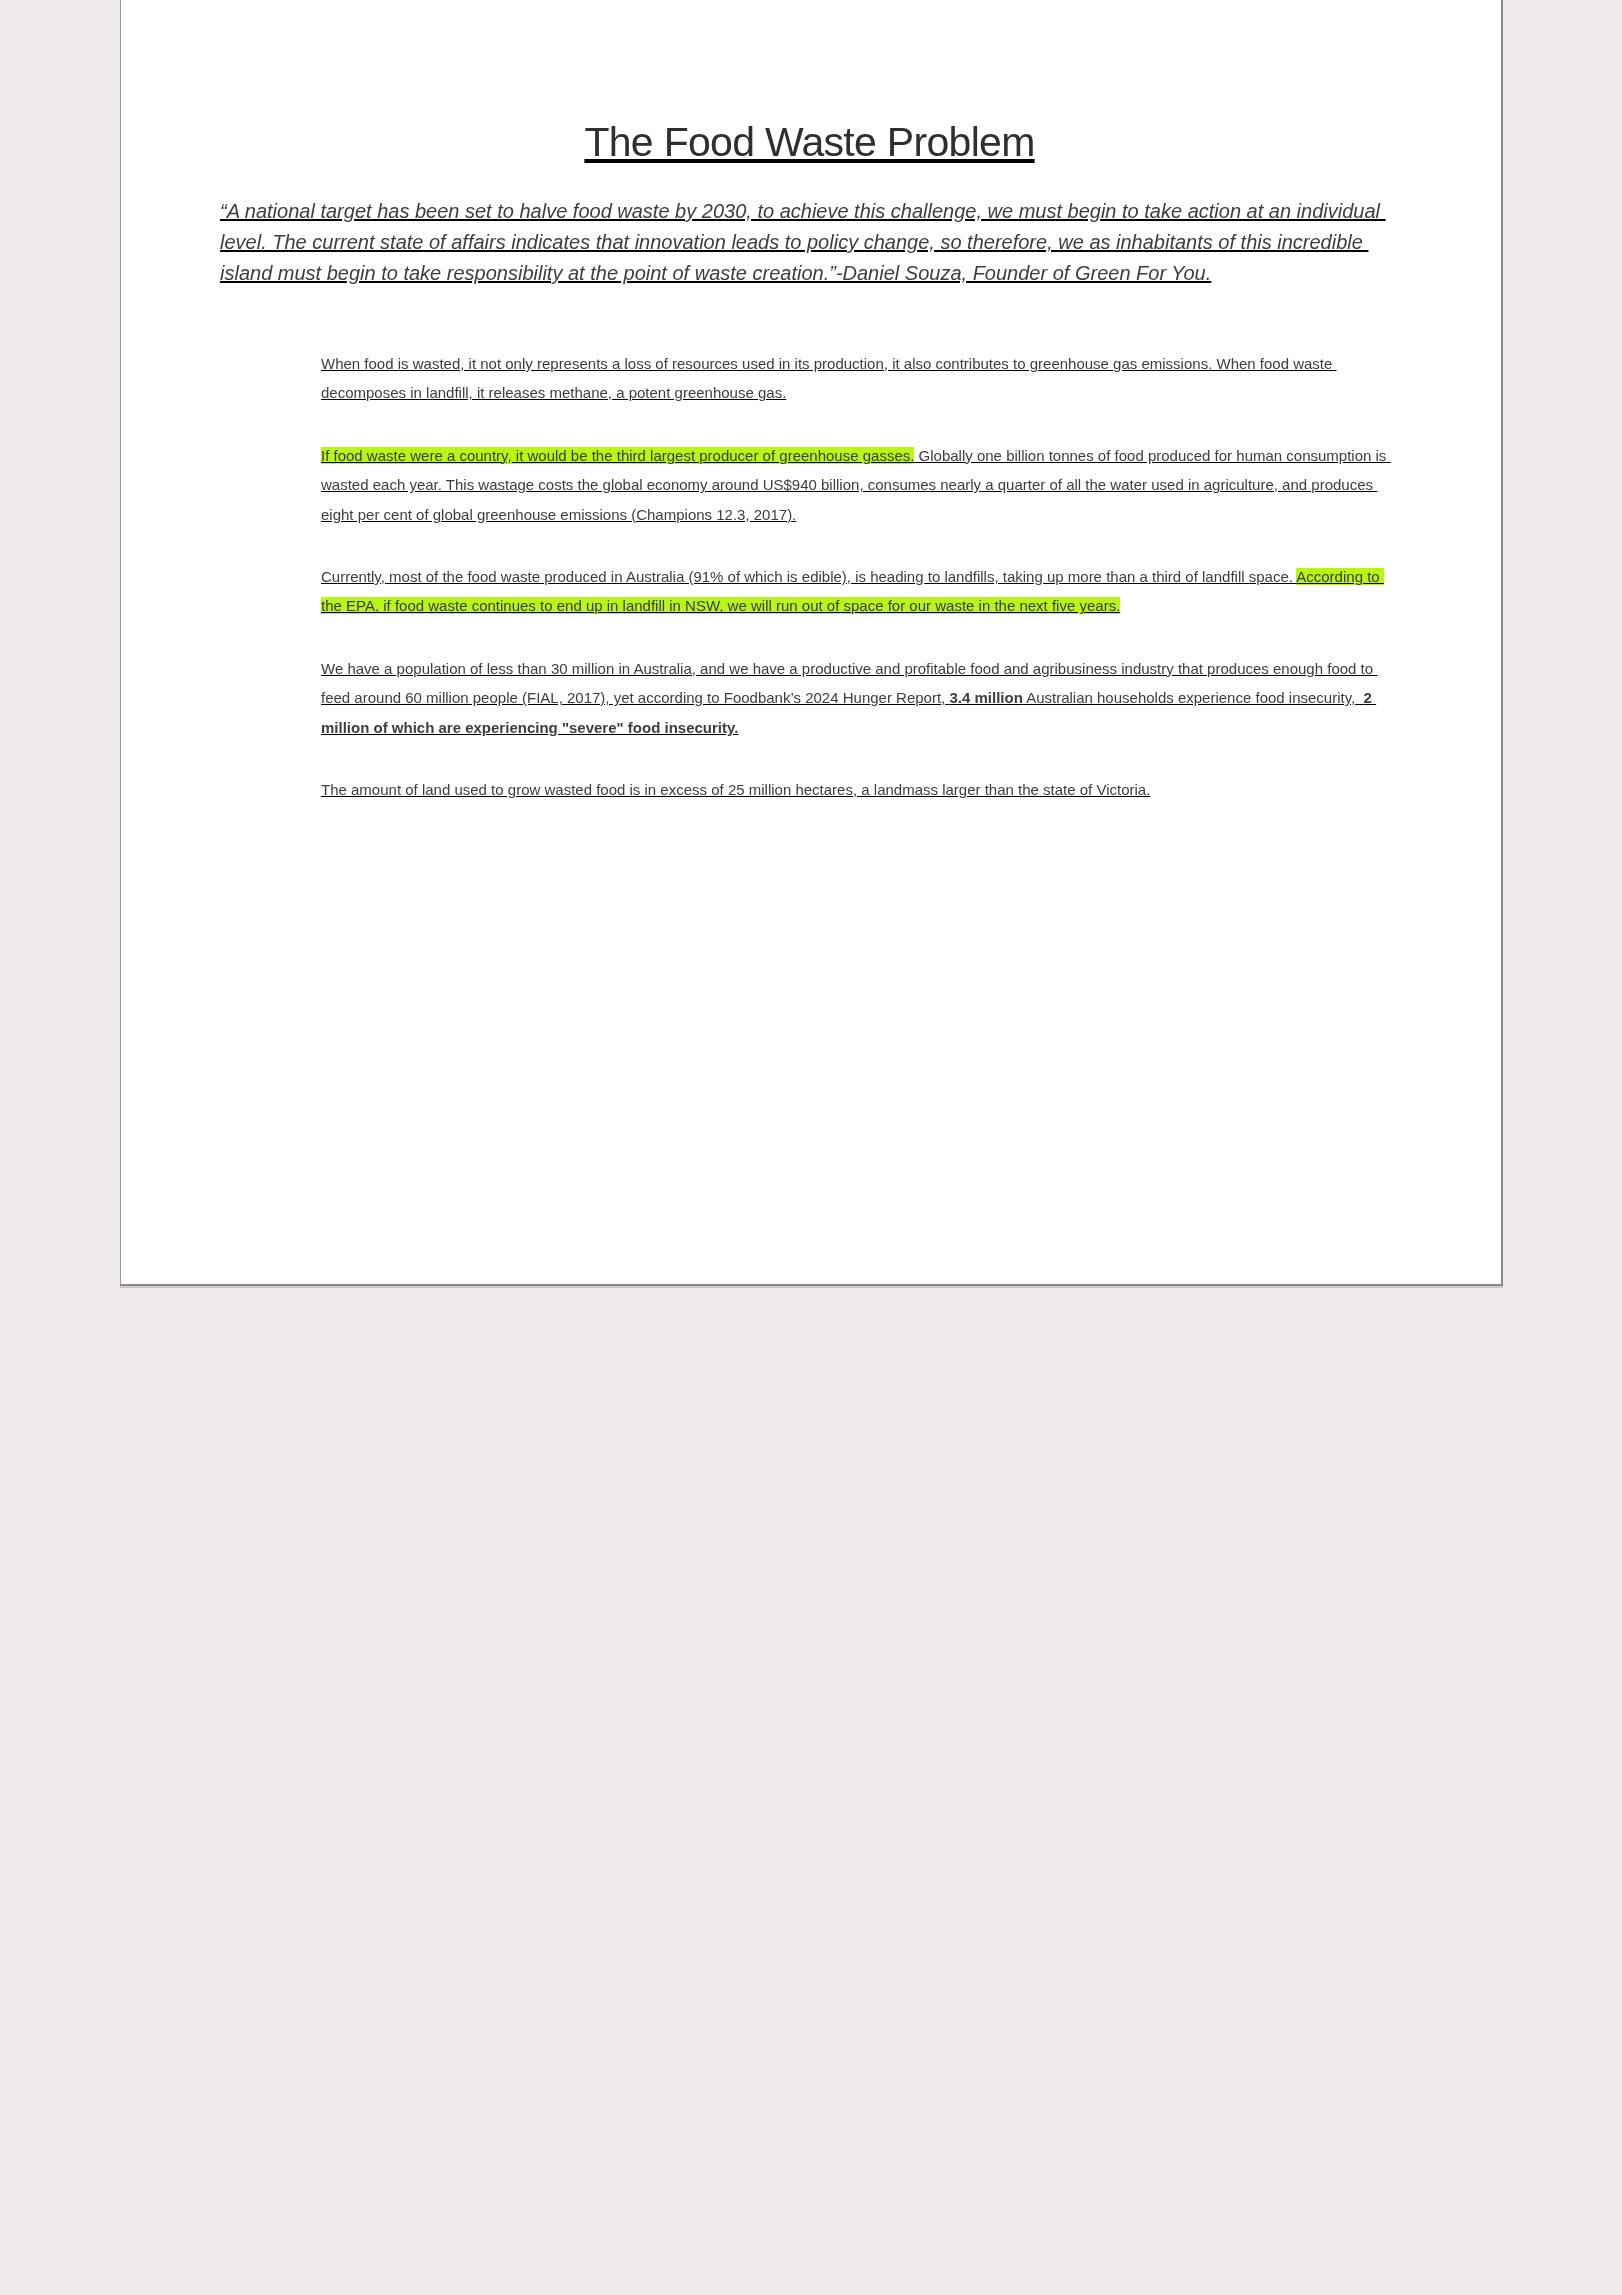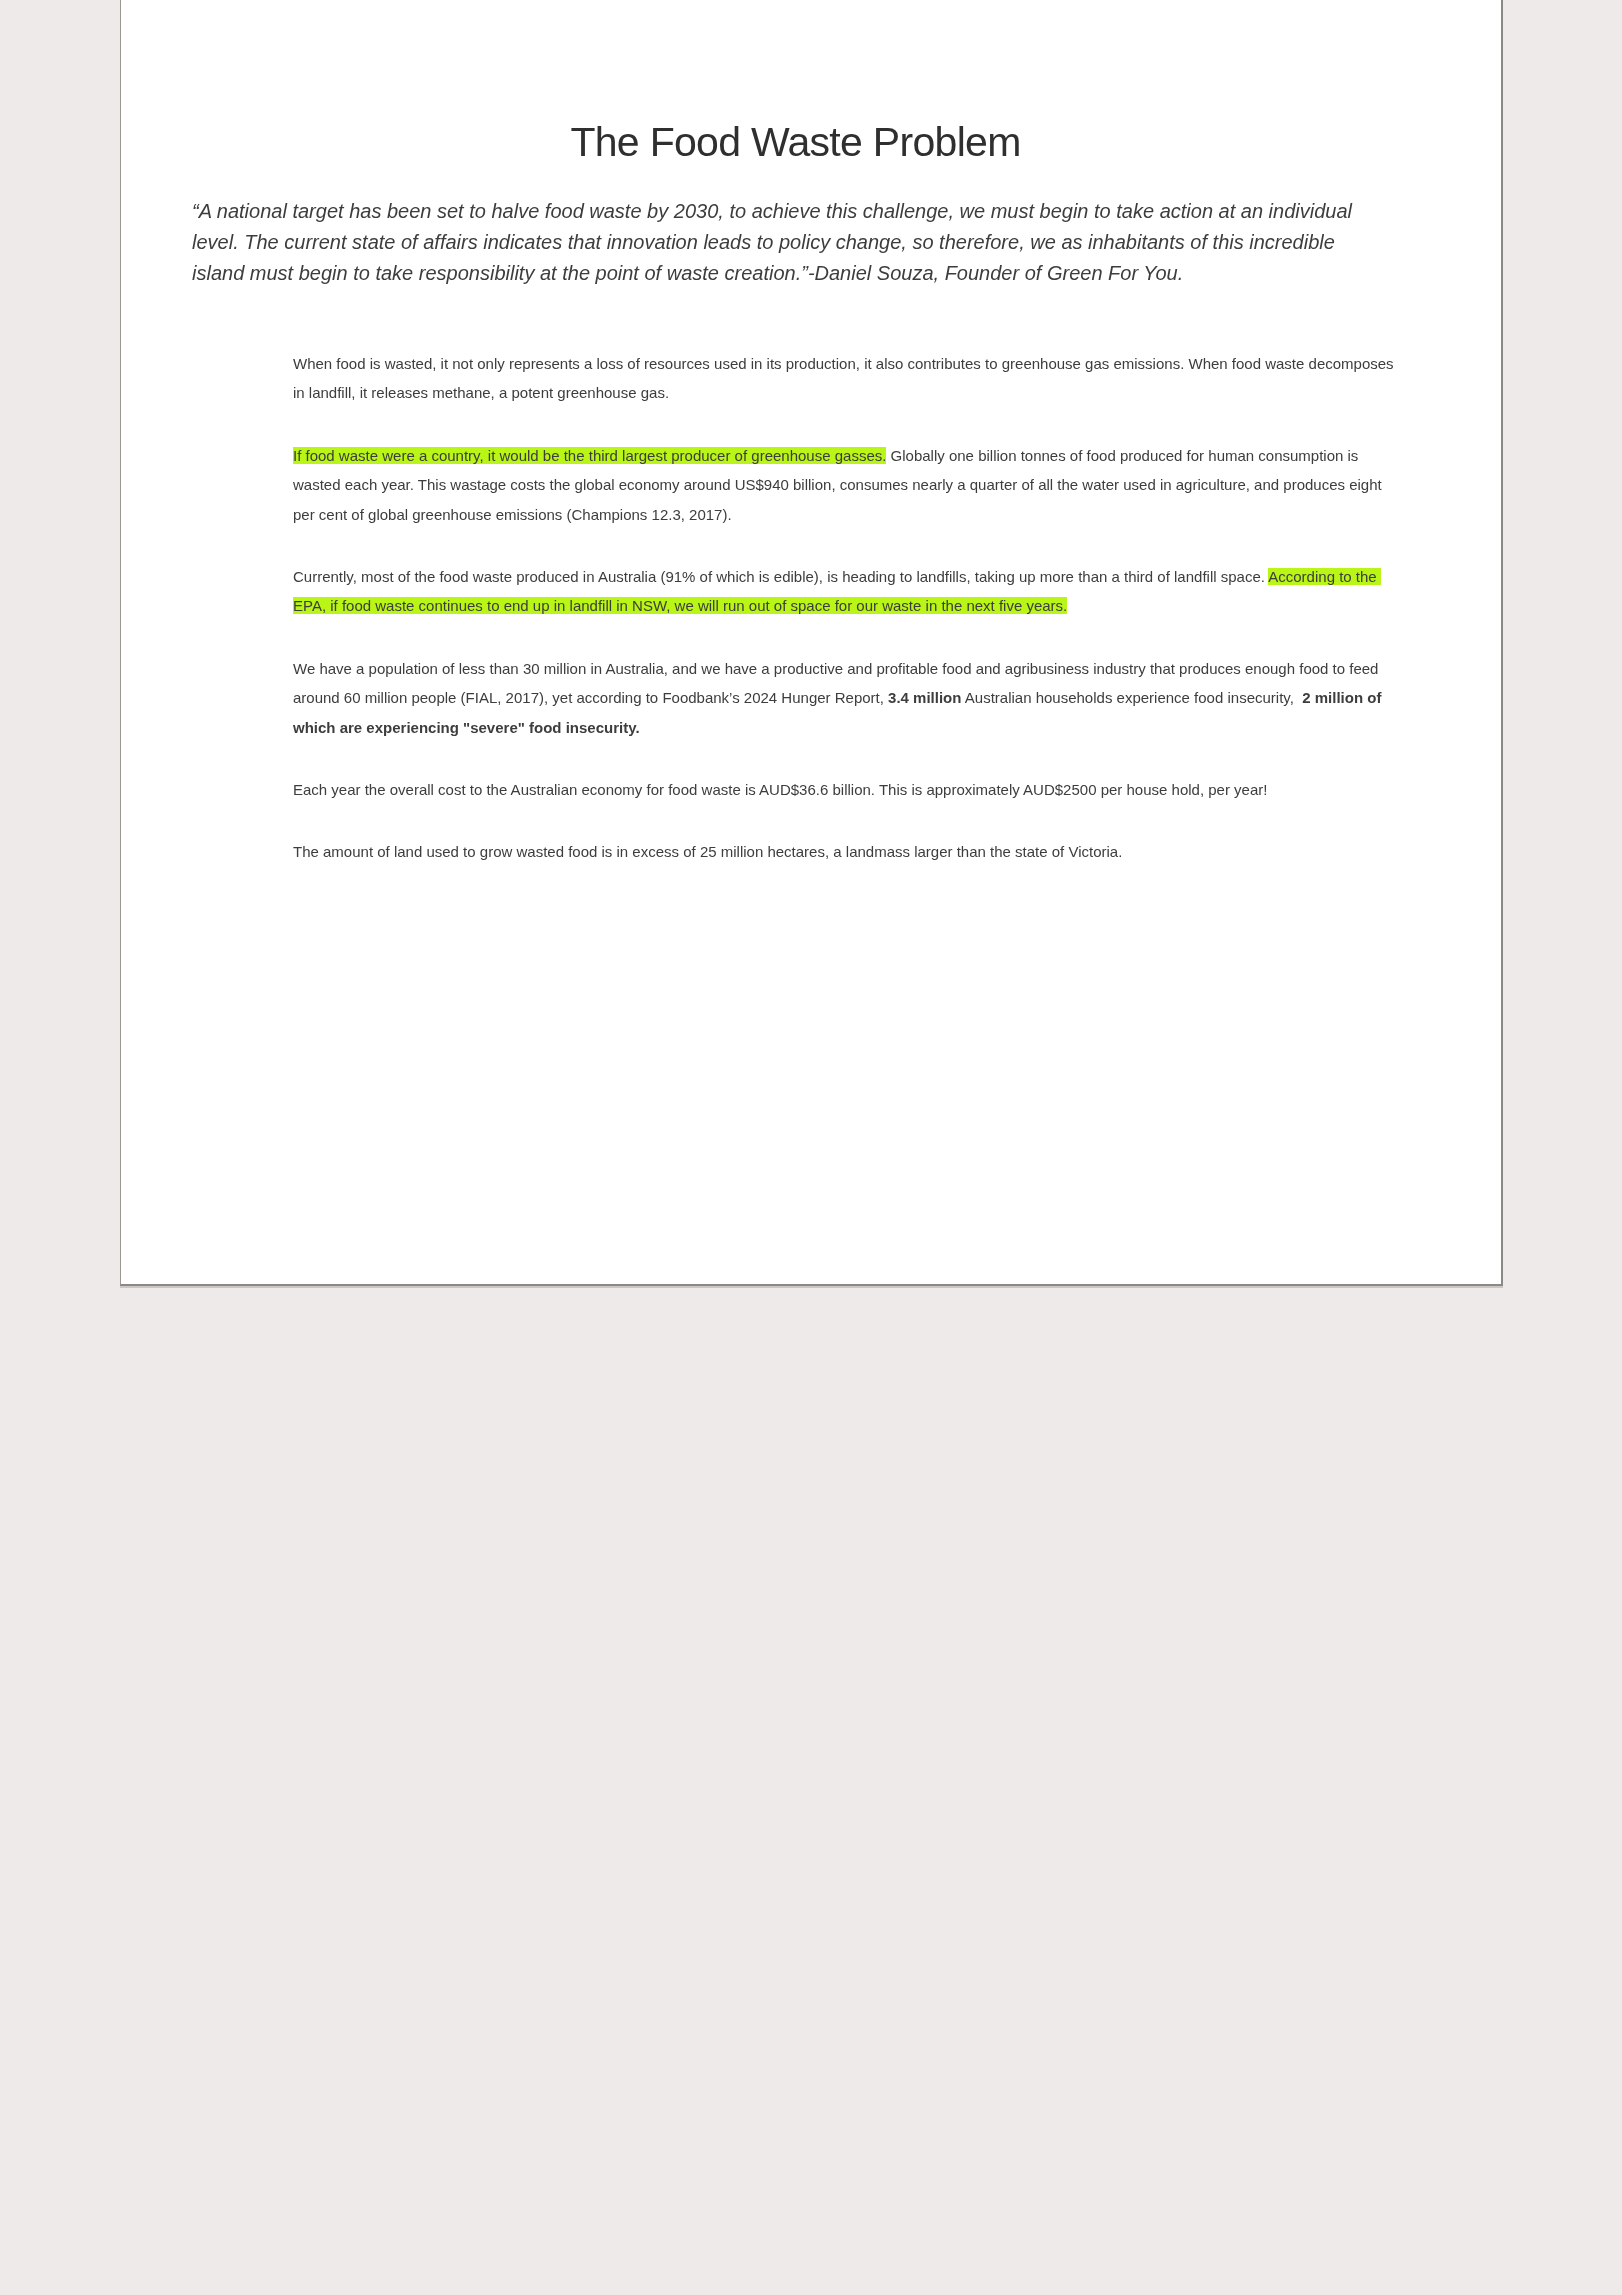--- a/index.html
+++ b/index.html
@@ -24,22 +24,23 @@
     background: #ffffff;
     border-left: 1.3px solid #9b9894;
     border-right: 2px solid #8b8985;
     border-bottom: 2px solid #8b8985;
     box-shadow: 0 2px 0 rgba(140, 136, 132, 0.35);
   }
   .content {
     box-sizing: border-box;
     width: 100%;
     height: 100%;
-    padding: 0 102px 0 71px;
+    padding: 0 102px 0 99px;
     overflow: hidden;
+    text-decoration: underline;
   }
   .title {
     margin: 119px 0 0 0;
     text-align: center;
     font-size: 41px;
     line-height: 46px;
     font-weight: 500;
     letter-spacing: -0.7px;
     color: #2f2f2f;
   }
@@ -73,18 +74,17 @@
 
 <div class="doc-card">
   <div class="content">
     <h1 class="title">The Food Waste Problem</h1>
     <div class="quote">“A national target has been set to halve food waste by 2030, to achieve this challenge, we must begin to take action at an individual level. The current state of affairs indicates that innovation leads to policy change, so therefore, we as inhabitants of this incredible island must begin to take responsibility at the point of waste creation.”-Daniel Souza, Founder of Green For You.</div>
     <div class="article-body">
         <p><span>When food is wasted, it not only represents a loss of resources used in its production, it also contributes to greenhouse gas emissions. When food waste decomposes in landfill, it releases methane, a potent greenhouse gas.</span></p>
         <p><span class="hl">If food waste were a country, it would be the third largest producer of greenhouse gasses.</span><span> Globally one billion tonnes of food produced for human consumption is wasted each year. This wastage costs the global economy around US$940 billion, consumes nearly a quarter of all the water used in agriculture, and produces eight per cent of global greenhouse emissions (Champions 12.3, 2017).</span></p>
         <p><span>Currently, most of the food waste produced in Australia (91% of which is edible), is heading to landfills, taking up more than a third of landfill space. </span><span class="hl">According to the EPA, if food waste continues to end up in landfill in NSW, we will run out of space for our waste in the next five years.</span></p>
         <p><span>We have a population of less than 30 million in Australia, and we have a productive and profitable food and agribusiness industry that produces enough food to feed around 60 million people (FIAL, 2017), yet according to Foodbank’s 2024 Hunger Report, </span><span class="b">3.4 million</span><span> Australian households experience food insecurity,  </span><span class="b">2 million of which are experiencing "severe" food insecurity.</span></p>
-        <p><span>Each year the overall cost to the Australian economy for food waste is AUD$36.6 billion. This is approximately AUD$2500 per house hold, per year!</span></p>
         <p><span>The amount of land used to grow wasted food is in excess of 25 million hectares, a landmass larger than the state of Victoria.</span></p>
       </div>
   </div>
 </div>
 
 
 </body></html>

